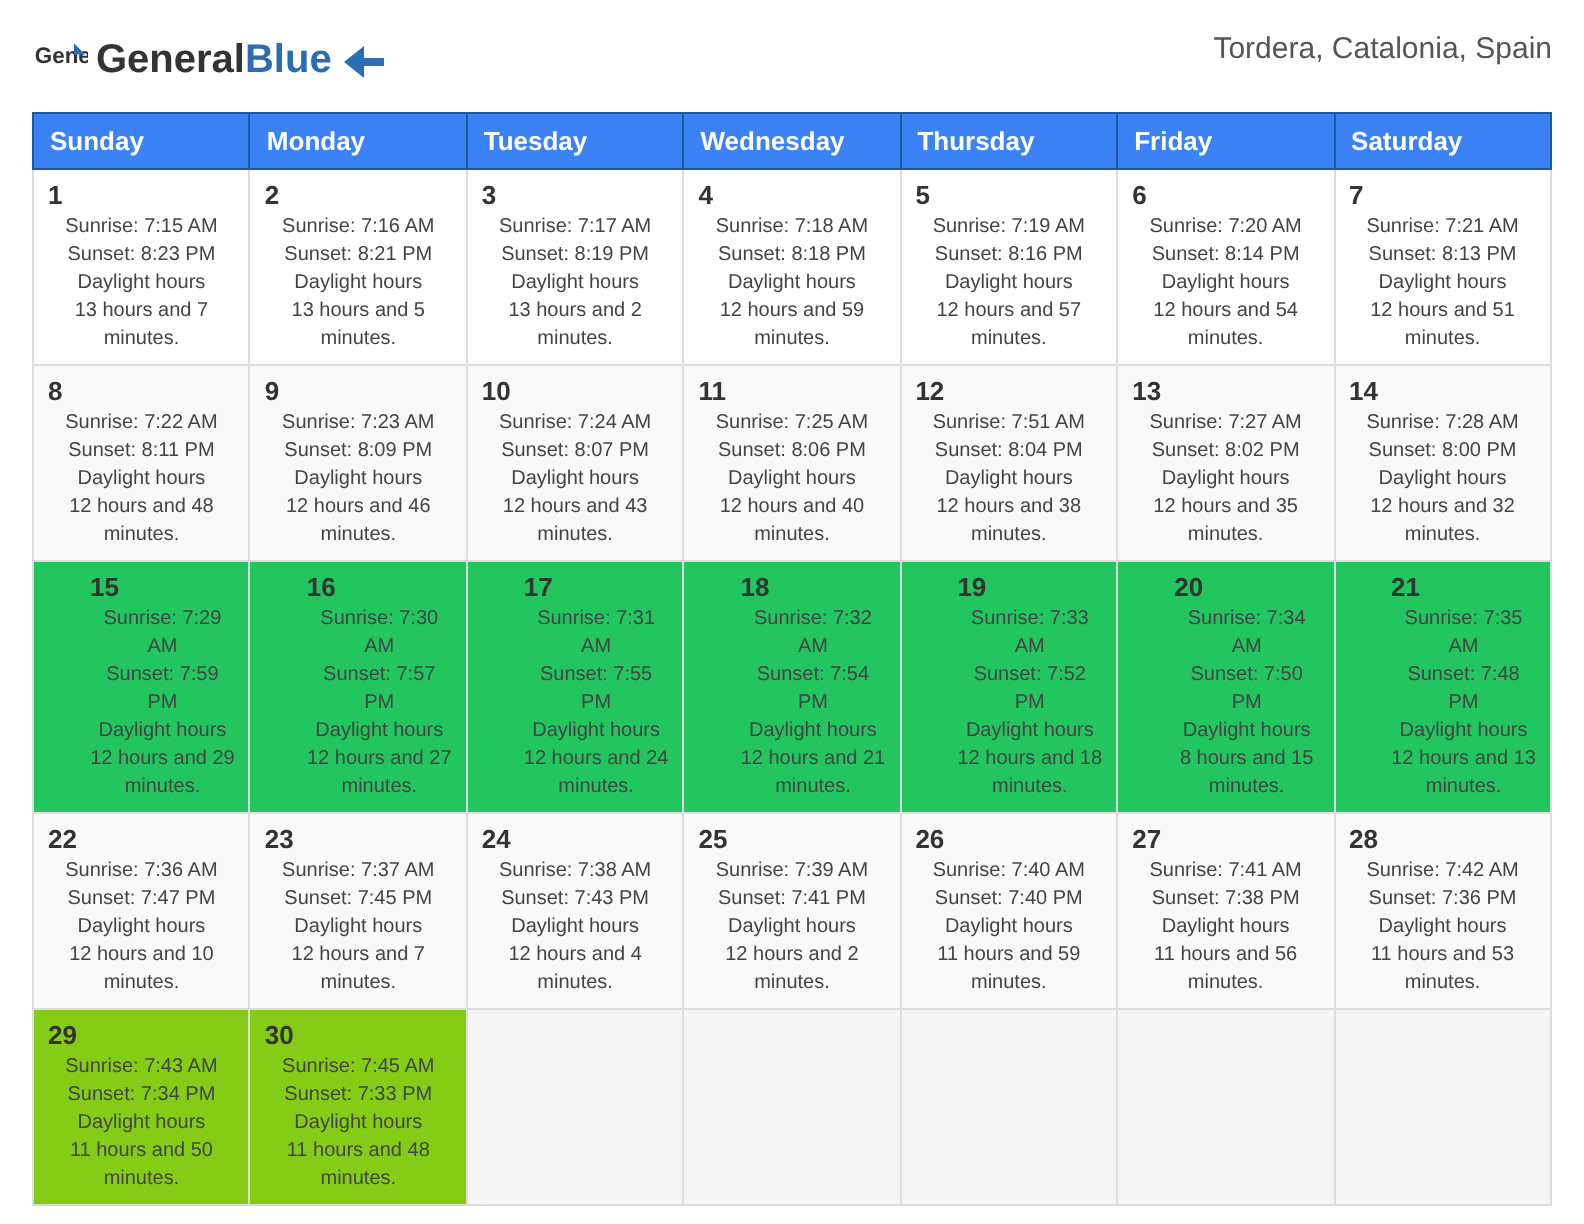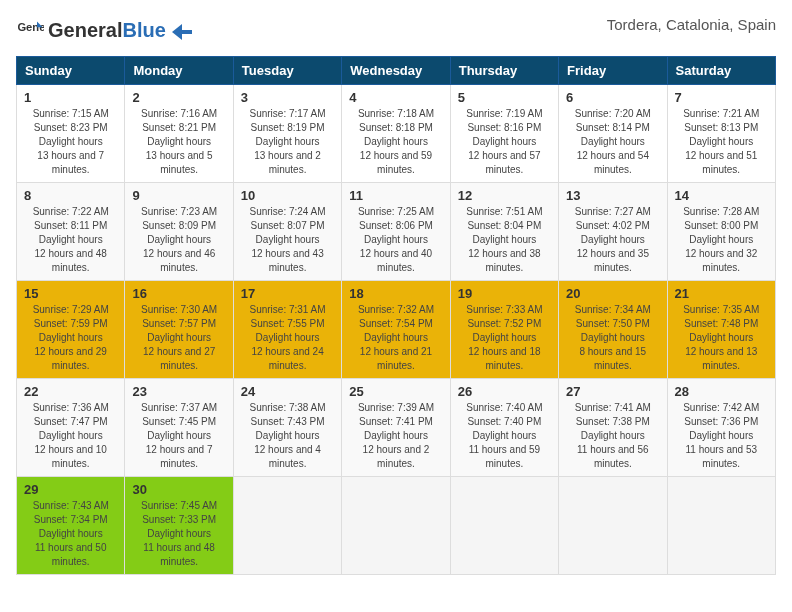--- a/index.html
+++ b/index.html
@@ -36,21 +36,21 @@
     .location {
       font-size: 15px;
       color: #555;
     }
     .calendar {
       width: 100%;
       border-collapse: collapse;
       border: 1px solid #ccc;
     }
     .calendar th {
-      background-color: #0c4a6e;
+      background-color: #3b82f6;
       color: #fff;
       font-size: 13px;
       font-weight: bold;
       padding: 6px 8px;
       text-align: left;
       border: 1px solid #1a5a9a;
     }
     .calendar td {
       vertical-align: top;
       padding: 5px 7px;
@@ -75,21 +75,21 @@
       line-height: 1.4;
       color: #444;
       text-align: center;
     }
     .empty-cell {
       background: #f5f5f5 !important;
     }
     
     .week-row-1 td { background: #ffffff; }
     .week-row-2 td { background: #f5f7fa; }
-    .week-row-3 td { background: #eab308; }
+    .week-row-3 td { background: #22c55e; padding-left: 28px; }
     .week-row-4 td { background: #f5f7fa; }
     .week-row-5 td { background: #84cc16; }
   </style>
 </head>
 <body>
 
 <div class="header">
   <div class="logo">
     <svg class="logo-icon" viewBox="0 0 40 40">
       <text x="2" y="22" font-size="16" font-weight="bold" fill="#333">General</text>
@@ -168,21 +168,21 @@
         <td>
           <span class="day-num">11</span>
           <div class="day-info"><span>Sunrise: 7:25 AM</span><br><span>Sunset: 8:06 PM</span><br><span>Daylight hours</span><br><span>12 hours and 40 minutes.</span></div>
         </td>
         <td>
           <span class="day-num">12</span>
           <div class="day-info"><span>Sunrise: 7:51 AM</span><br><span>Sunset: 8:04 PM</span><br><span>Daylight hours</span><br><span>12 hours and 38 minutes.</span></div>
         </td>
         <td>
           <span class="day-num">13</span>
-          <div class="day-info"><span>Sunrise: 7:27 AM</span><br><span>Sunset: 4:02 PM</span><br><span>Daylight hours</span><br><span>12 hours and 35 minutes.</span></div>
+          <div class="day-info"><span>Sunrise: 7:27 AM</span><br><span>Sunset: 8:02 PM</span><br><span>Daylight hours</span><br><span>12 hours and 35 minutes.</span></div>
         </td>
         <td>
           <span class="day-num">14</span>
           <div class="day-info"><span>Sunrise: 7:28 AM</span><br><span>Sunset: 8:00 PM</span><br><span>Daylight hours</span><br><span>12 hours and 32 minutes.</span></div>
         </td>
       </tr>
       <tr class="week-row-3">
         <td>
           <span class="day-num">15</span>
           <div class="day-info"><span>Sunrise: 7:29 AM</span><br><span>Sunset: 7:59 PM</span><br><span>Daylight hours</span><br><span>12 hours and 29 minutes.</span></div>

